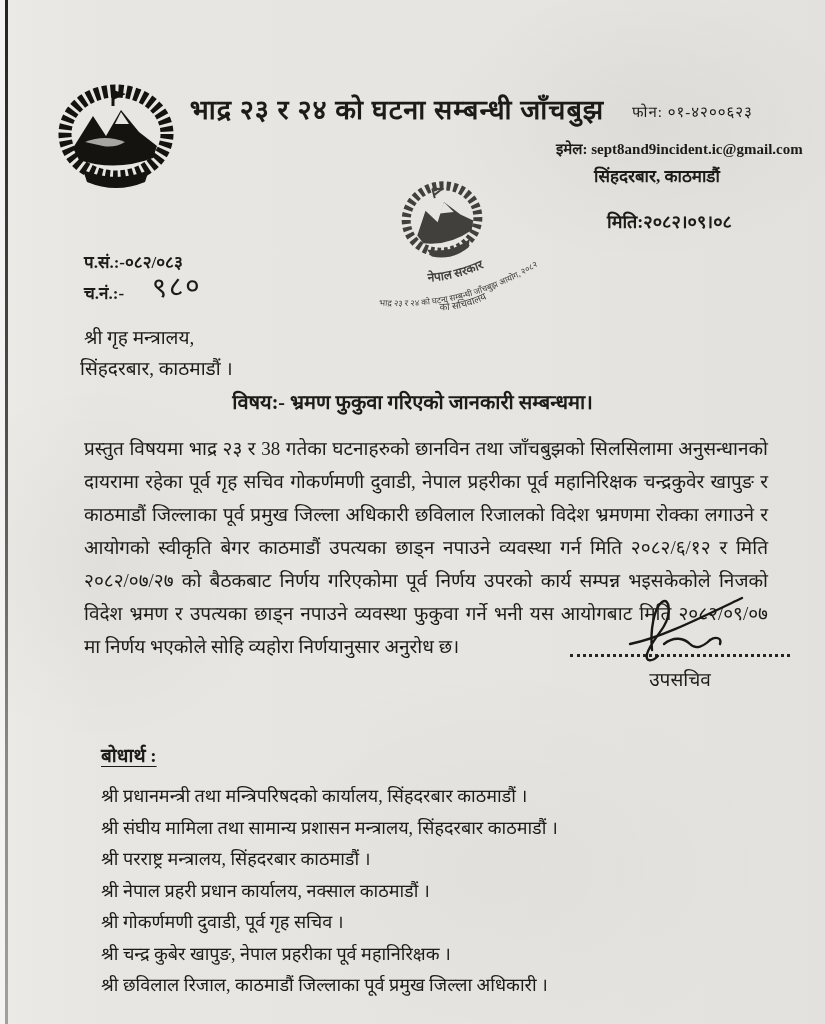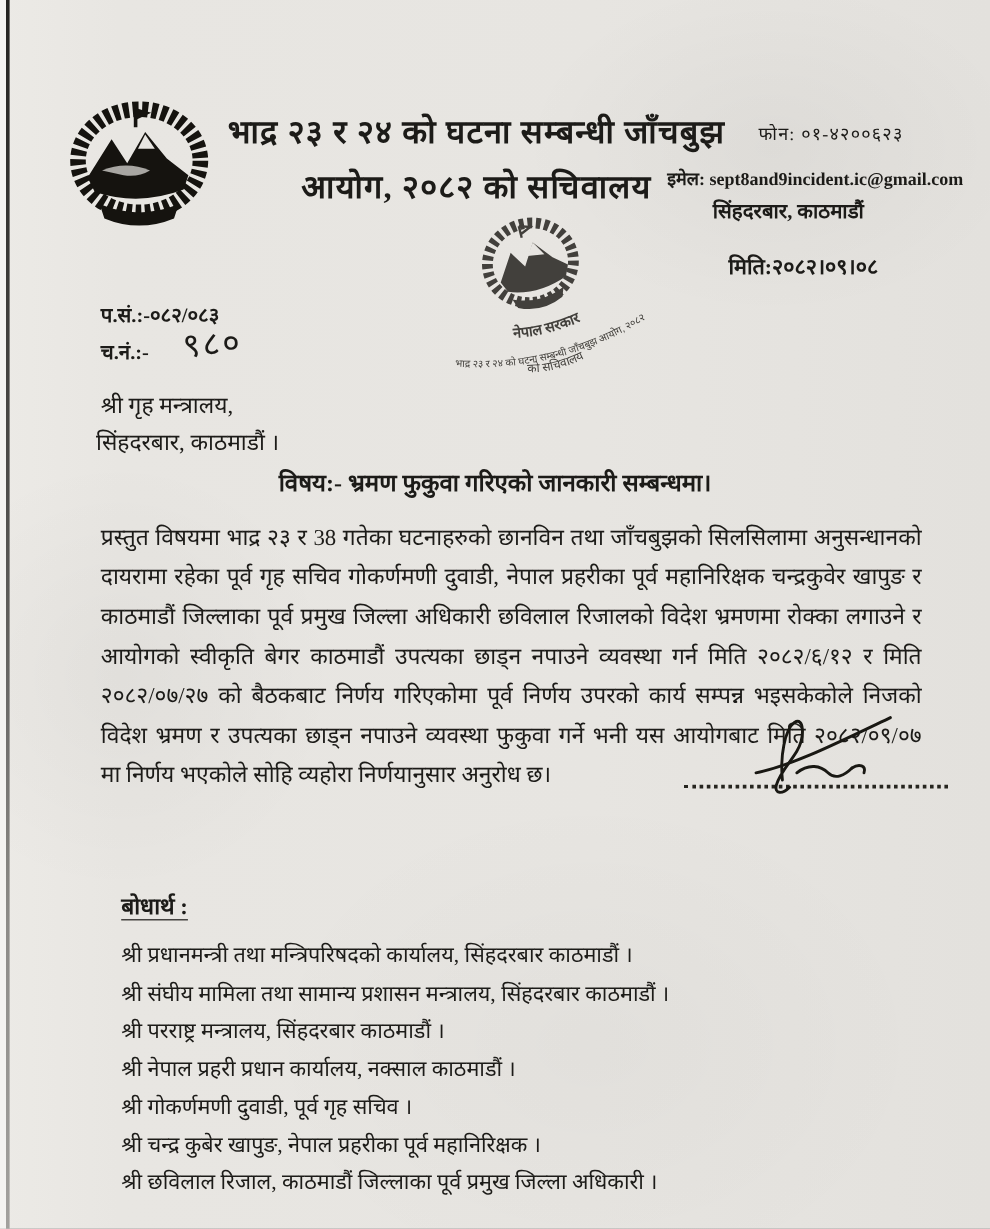--- a/index.html
+++ b/index.html
@@ -61,21 +61,20 @@
     <path d="M58,8 l0,16" stroke="#15130f" stroke-width="3" fill="none"></path>
     <path d="M58,8 l13,4 l-13,6 z" fill="#15130f"></path>
     <path d="M18,66 L38,34 L51,54 L66,28 L84,50 L102,64 L98,76 Q61,90 24,78 Z" fill="#15130f"></path>
     <path d="M60,42 L66,30 L74,42 Z" fill="#e7e5e1"></path>
     <path d="M30,60 Q50,52 70,60 Q60,66 48,64 Z" fill="#e7e5e1" opacity="0.7"></path>
     <path d="M28,88 Q61,102 94,88 L90,100 Q61,112 32,100 Z" fill="#15130f"></path>
   </svg>
 
   <div class="title-block">
     <div class="title-l1 ink">भाद्र २३ र २४ को घटना सम्बन्धी जाँचबुझ</div>
-    <div class="title-l2 ink">आयोग, २०८२ को सचिवालय</div>
   </div>
 
   <div class="abs phone ink">फोन: ०१-४२००६२३</div>
   <div class="abs email ink">इमेल: sept8and9incident.ic@gmail.com</div>
   <div class="abs hq ink">सिंहदरबार, काठमाडौं</div>
 
   <svg class="stamp" viewBox="0 0 240 150">
     <g fill="#2c2a26" stroke="#2c2a26">
       <ellipse cx="120" cy="42" rx="36" ry="33" fill="none" stroke-width="9" stroke-dasharray="4 3"></ellipse>
       <path d="M118,10 l0,10 M118,10 l9,3 l-9,4" stroke-width="2" fill="none"></path>
@@ -122,20 +121,21 @@
   <div class="sig-block">
     <svg class="sig-svg" viewBox="0 0 170 78">
       <g fill="none" stroke="#191813" stroke-width="2.4" stroke-linecap="round">
         <path d="M52,58 C50,38 54,16 62,10 C70,5 71,22 64,34 C58,44 50,52 47,62 C45,70 52,70 58,64"></path>
         <path d="M30,52 C60,46 96,28 142,6"></path>
         <path d="M64,52 C74,44 84,46 90,52 C96,58 104,54 110,48"></path>
         <path d="M110,48 C116,44 122,46 120,52"></path>
       </g>
     </svg>
     <div class="sig-dots"></div>
+    <div class="sig-post ink">उपसचिव</div>
   </div>
 
   <div class="abs cc-head ink">बोधार्थ :</div>
   <div class="cc-list ink">
 
   <div class="cc-item">श्री प्रधानमन्त्री तथा मन्त्रिपरिषदको कार्यालय, सिंहदरबार काठमाडौं ।</div>
       <div class="cc-item">श्री संघीय मामिला तथा सामान्य प्रशासन मन्त्रालय, सिंहदरबार काठमाडौं ।</div>
       <div class="cc-item">श्री परराष्ट्र मन्त्रालय, सिंहदरबार काठमाडौं ।</div>
       <div class="cc-item">श्री नेपाल प्रहरी प्रधान कार्यालय, नक्साल काठमाडौं ।</div>
       <div class="cc-item">श्री गोकर्णमणी दुवाडी, पूर्व गृह सचिव ।</div>

